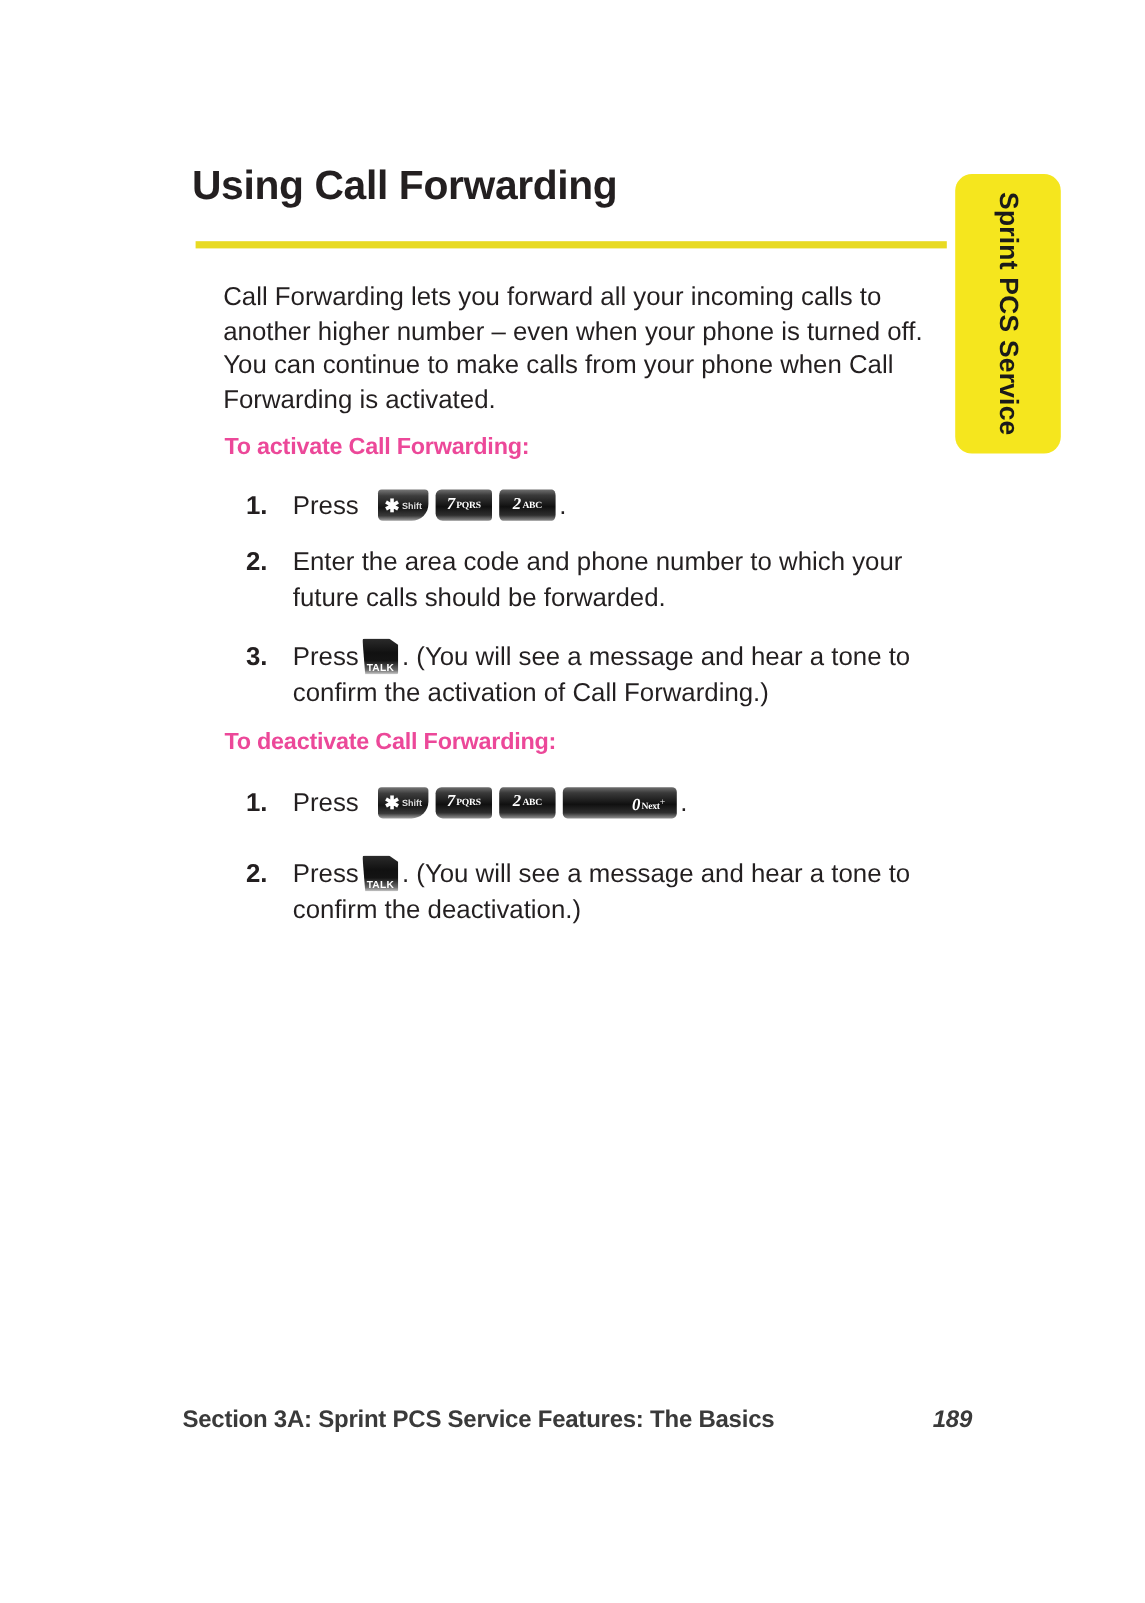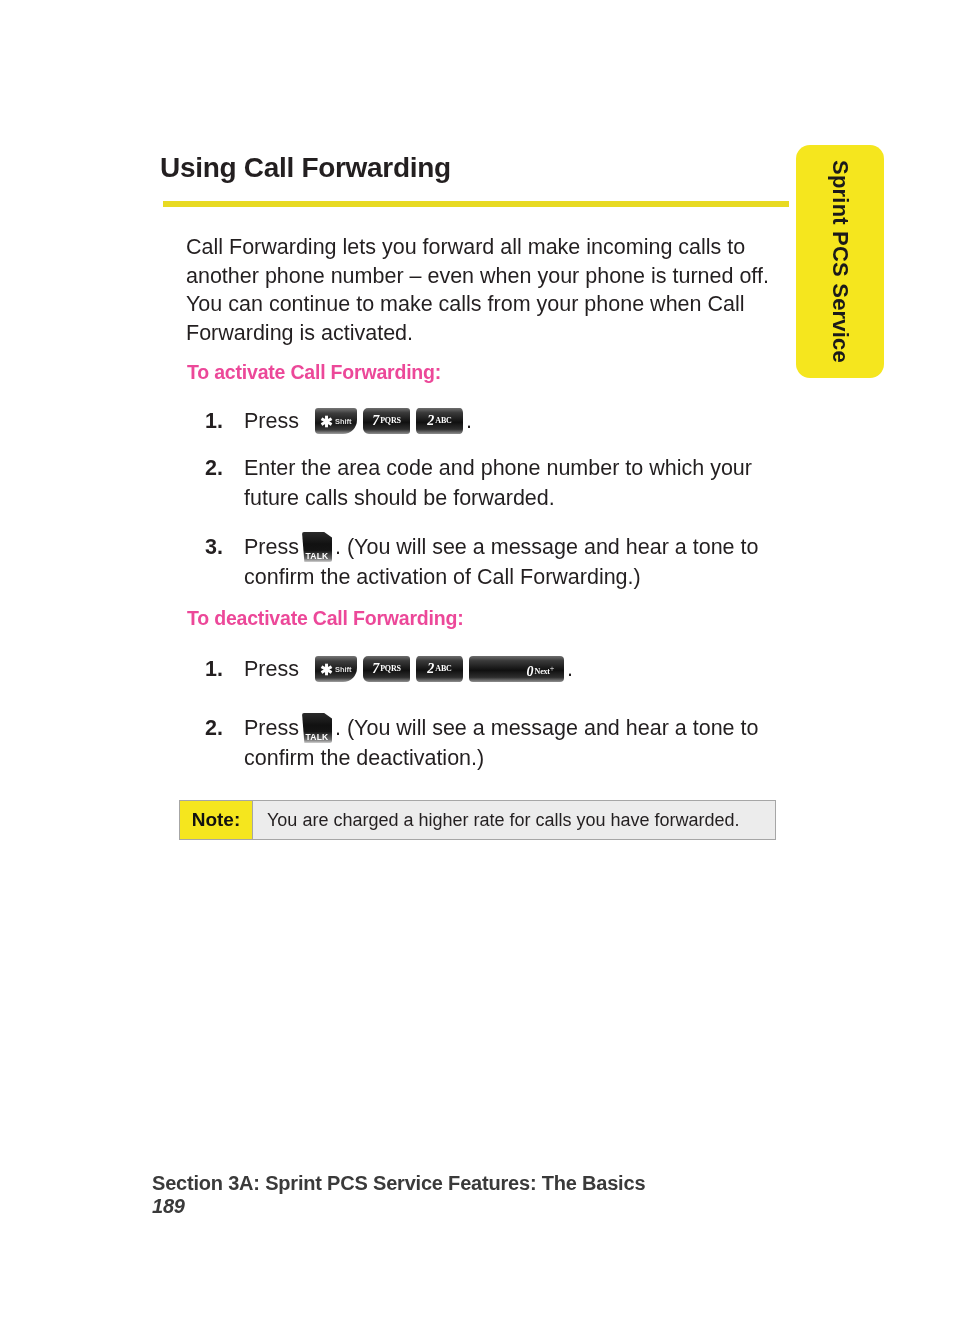--- a/index.html
+++ b/index.html
@@ -45,22 +45,22 @@
     color: #1a1a1a;
     transform: rotate(90deg);
     transform-origin: 44px 44px;
     white-space: nowrap;
   }
 
   
   .title {
     position: absolute;
     left: 160px;
-    top: 152px;
-    font-size: 28px;
+    top: 136px;
+    font-size: 34px;
     font-weight: bold;
     letter-spacing: -0.3px;
     color: #231f20;
     margin: 0;
   }
   .title-rule {
     position: absolute;
     left: 163px;
     top: 201px;
     width: 626px;
@@ -251,37 +251,36 @@
     left: 152px;
     top: 1172px;
     width: 662px;
     display: flex;
     justify-content: space-between;
     align-items: baseline;
     font-size: 20px;
     font-weight: bold;
     letter-spacing: -0.2px;
     color: #3a3a3a;
-    flex-direction: column;
   }
   .footer-page { padding-right: 4px; font-style: italic; }
 </style>
 </head>
 <body>
 
 <div class="page">
 
   <div class="side-tab">
     <div class="side-tab-label">Sprint PCS Service</div>
   </div>
 
   <h1 class="title">Using Call Forwarding</h1>
   <div class="title-rule"></div>
 
-  <p class="intro">Call Forwarding lets you forward all make incoming calls to another phone number – even when your phone is turned off. You can continue to make calls from your phone when Call Forwarding is activated.</p>
+  <p class="intro">Call Forwarding lets you forward all your incoming calls to another higher number – even when your phone is turned off. You can continue to make calls from your phone when Call Forwarding is activated.</p>
 
   <p class="subhead activate">To activate Call Forwarding:</p>
 
   <div class="step a1">
     <span class="num">1.</span>
     <span class="txt"><span>Press</span><span class="key key-star"><span class="glyph"><span class="big">✱</span><span class="sm">Shift</span></span></span><span class="key key-num key-7"><span class="glyph"><span class="big">7</span><span class="sm">PQRS</span></span></span><span class="key key-num"><span class="glyph"><span class="big">2</span><span class="sm">ABC</span></span></span><span>.</span></span>
   </div>
 
   <div class="step a2">
     <span class="num">2.</span>
@@ -298,23 +297,19 @@
   <div class="step d1">
     <span class="num">1.</span>
     <span class="txt"><span>Press</span><span class="key key-star"><span class="glyph"><span class="big">✱</span><span class="sm">Shift</span></span></span><span class="key key-num key-7"><span class="glyph"><span class="big">7</span><span class="sm">PQRS</span></span></span><span class="key key-num"><span class="glyph"><span class="big">2</span><span class="sm">ABC</span></span></span><span class="key key-num key-0"><span class="glyph"><span class="big">0</span><span class="sm">Next</span><span class="sup">+</span></span></span><span>.</span></span>
   </div>
 
   <div class="step d2">
     <span class="num">2.</span>
     <span class="txt"><span>Press</span><span class="key key-talk"><span class="glyph">TALK</span></span><span>. (You will see a message and hear a tone to confirm the deactivation.)</span></span>
   </div>
 
-  <div class="note">
-    <div class="note-label">Note:</div>
-    <div class="note-text">You are charged a higher rate for calls you have forwarded.</div>
-  </div>
 
   <div class="footer">
     <span>Section 3A: Sprint PCS Service Features: The Basics</span>
     <span class="footer-page">189</span>
   </div>
 
 </div>
 
 </body></html>

